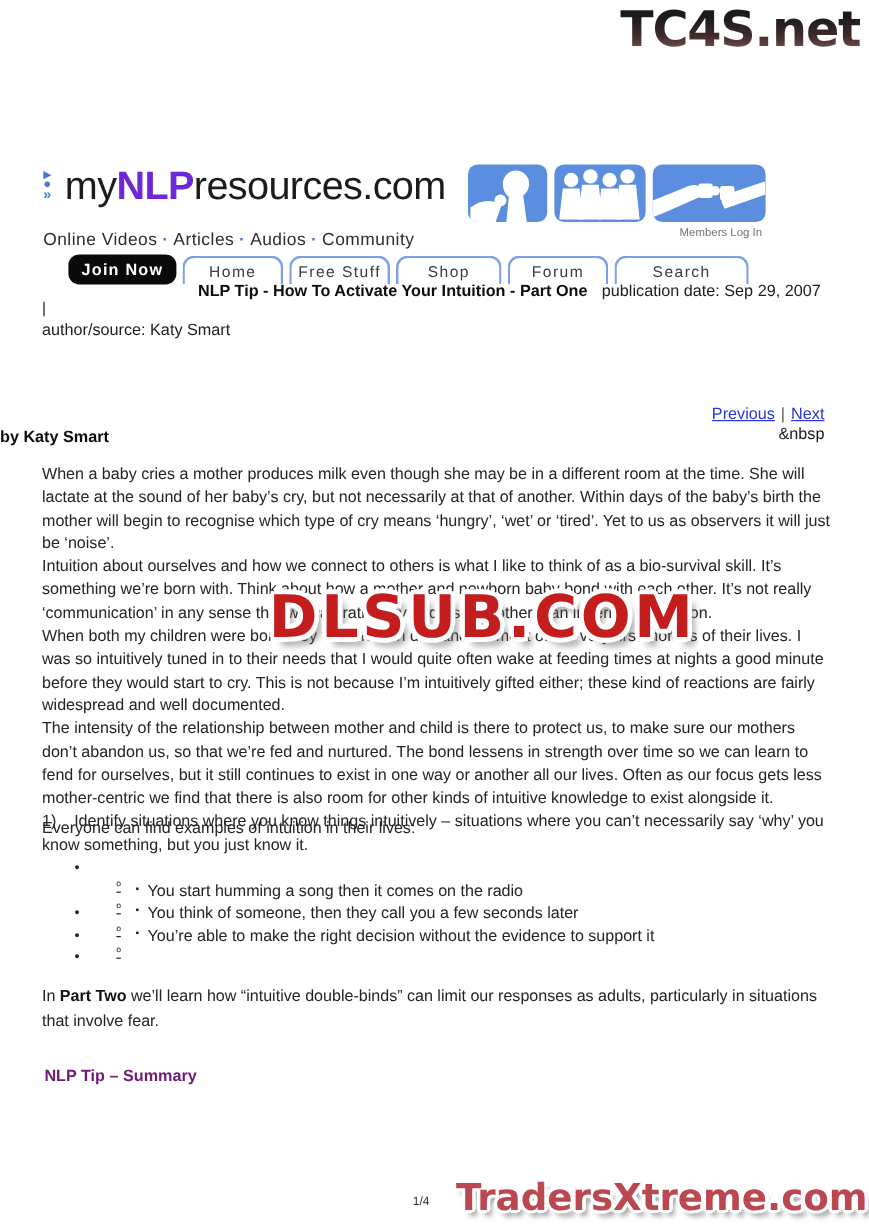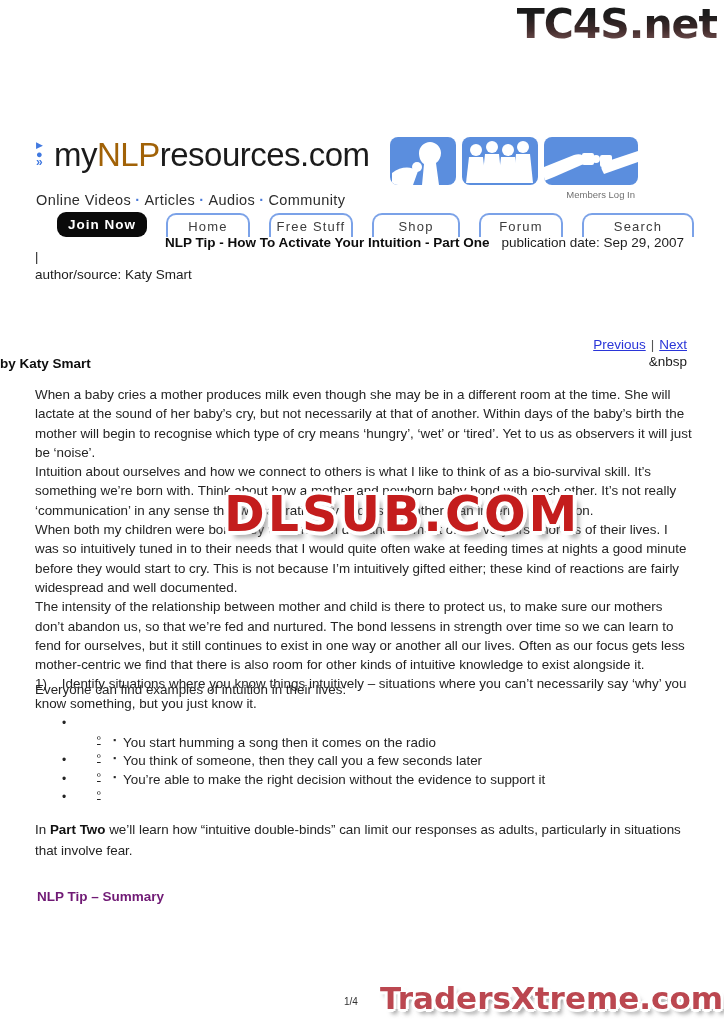--- a/index.html
+++ b/index.html
@@ -27,32 +27,32 @@
 
   
   .logo{position:absolute;left:36px;top:138px}
   .logo-row{display:flex;align-items:flex-start}
   .logo-icon{display:flex;flex-direction:column;align-items:flex-start;
              width:15px;margin:3px 3px 0 0;line-height:1;color:#4179e0}
   .logo-icon .g1{font-size:9px}
   .logo-icon .g2{font-size:11px;margin-top:-1px}
   .logo-icon .g3{font-size:12px;font-weight:bold;margin-top:-4px}
   .logo-text{font-size:33px;letter-spacing:-.5px;color:#1b1b1b;line-height:1}
-  .logo-text .nlp{color:#a16207;font-weight:normal}
+  .logo-text .nlp{color:#6d28d9;font-weight:bold}
   .tagline{margin-top:21px;font-size:14.5px;color:#2c2c2c;letter-spacing:.4px}
   .tagline .sep{color:#4a7ad9;margin:0 4px;font-weight:bold}
 
   .tiles{position:absolute;left:390px;top:137px;display:flex;gap:6px}
   .tile{background:#5b8ede;border-radius:8px;height:48px;overflow:hidden}
   .tile svg{display:block}
   .members{position:absolute;left:545px;top:189px;width:90px;text-align:right;
            font-size:9.5px;color:#707070}
 
   
-  .navbar{position:absolute;left:57px;top:212px;display:flex;gap:19px;align-items:flex-end;z-index:3}
+  .navbar{position:absolute;left:57px;top:212px;display:flex;gap:5px;align-items:flex-end;z-index:3}
   .join{width:90px;height:25px;background:#0a0a0a;border-radius:9px;color:#fff;
         font-weight:bold;font-size:13.5px;letter-spacing:1px;
         display:flex;align-items:center;justify-content:center}
   .tab{height:24px;background:#fff;border:2px solid #7ba2e8;border-bottom:none;
        border-radius:10px 10px 0 0;box-sizing:border-box;
        display:flex;align-items:center;justify-content:center;
        font-size:13px;color:#3c3c3c;letter-spacing:1.2px;width:84px}
   .navbar .tab:nth-child(4){width:88px}
   .navbar .tab:nth-child(6){width:112px}
 

